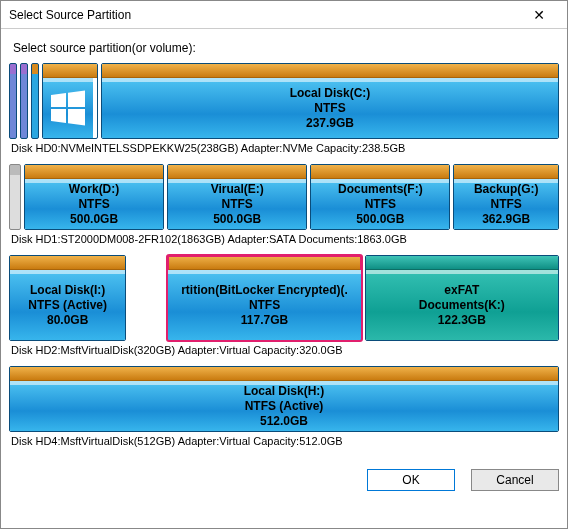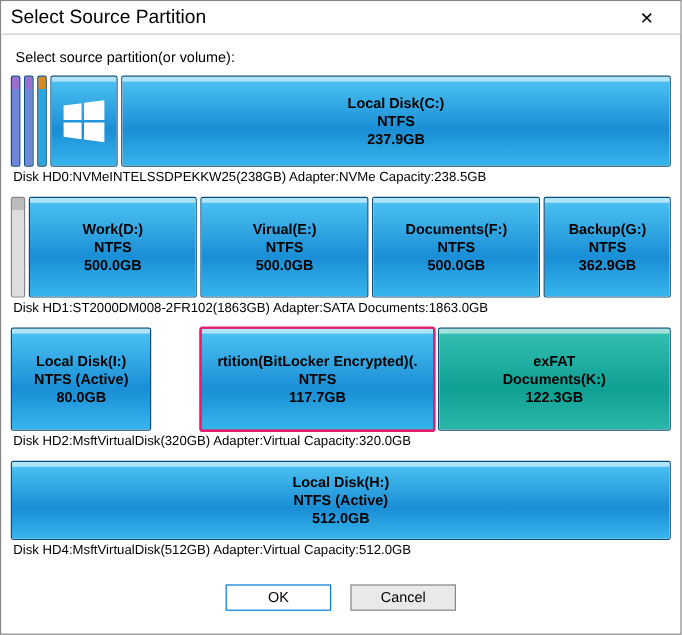--- a/index.html
+++ b/index.html
@@ -14,21 +14,21 @@
     border: 1px solid #888;
   }
   .titlebar {
     height: 28px;
     border-bottom: 1px solid #ccc;
     display: flex;
     align-items: center;
     padding: 0 8px;
     background: #fff;
   }
-  .titlebar .title { flex: 1; font-size: 16px; }
+  .titlebar .title { flex: 1; font-size: 12px; }
   .titlebar .closebtn {
     width: 40px; text-align: center; font-size: 14px; cursor: default;
   }
   .content { padding: 8px 8px 0 8px; }
   .prompt { margin: 4px 4px 8px 4px; }
   .diskgroup { margin-bottom: 2px; }
   .diskrow {
     display: flex;
     gap: 3px;
     align-items: stretch;
@@ -46,20 +46,21 @@
   .stub.gray {
     border-color: #888;
     background: linear-gradient(#bbb 0 10px, #ddd 10px 100%);
   }
   .part {
     flex: 1 1 0;
     border: 1px solid #0a4c7a;
     border-radius: 2px;
     overflow: hidden;
     display: flex;
+    flex-direction: column;
     cursor: default;
     min-width: 0;
   }
   .part .hdr {
     height: 14px;
     background: linear-gradient(#f0b24a, #c97b10);
     border-bottom: 1px solid #a8640a;
   }
   .part.teal .hdr {
     background: linear-gradient(#3fc4b7, #0f8f84);
@@ -98,21 +99,21 @@
     outline: 3px solid #e11f6d;
     outline-offset: -2px;
     margin-left: 38px;
   }
   .diskinfo {
     font-size: 11px;
     margin: 3px 2px 10px 2px;
     color: #000;
   }
   .buttonbar {
-    display:flex; gap:16px; justify-content:center;
+    display:flex; gap:16px; justify-content:flex-end;
     padding: 12px 0 14px 0;
   }
   .btn {
     width: 88px; height: 22px;
     border: 1px solid #888;
     background: #e9e9e9;
     font-size: 12px;
     cursor: default;
     display:flex; align-items:center; justify-content:center;
   }
@@ -158,21 +159,21 @@
             <div>NTFS</div>
             <div>237.9GB</div>
           </div>
         </div>
       </div>
     </div>
     <div class="diskinfo">Disk HD0:NVMeINTELSSDPEKKW25(238GB)  Adapter:NVMe  Capacity:238.5GB</div>
   </div>
 
   <div class="diskgroup">
-    <div class="diskrow" style="height:84px">
+    <div class="diskrow" style="height:66px">
       <div class="stub gray" style="width:12px"></div>
       <div class="part">
         <div class="hdr"></div>
           <div class="body">
             <div class="ptxt">
           <div>Work(D:)</div>
           <div>NTFS</div>
           <div>500.0GB</div>
         </div>
           </div>

